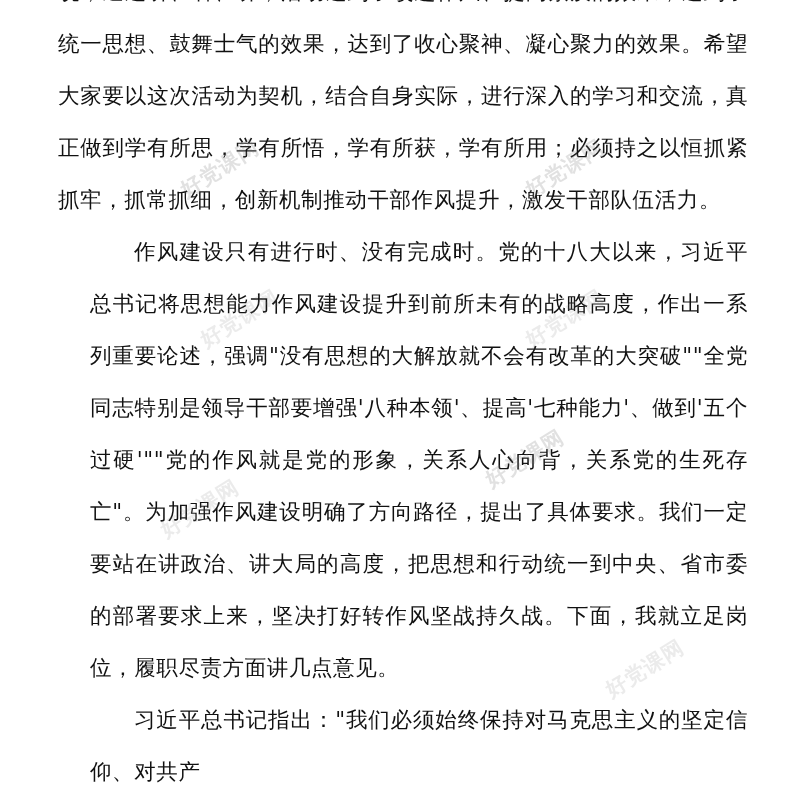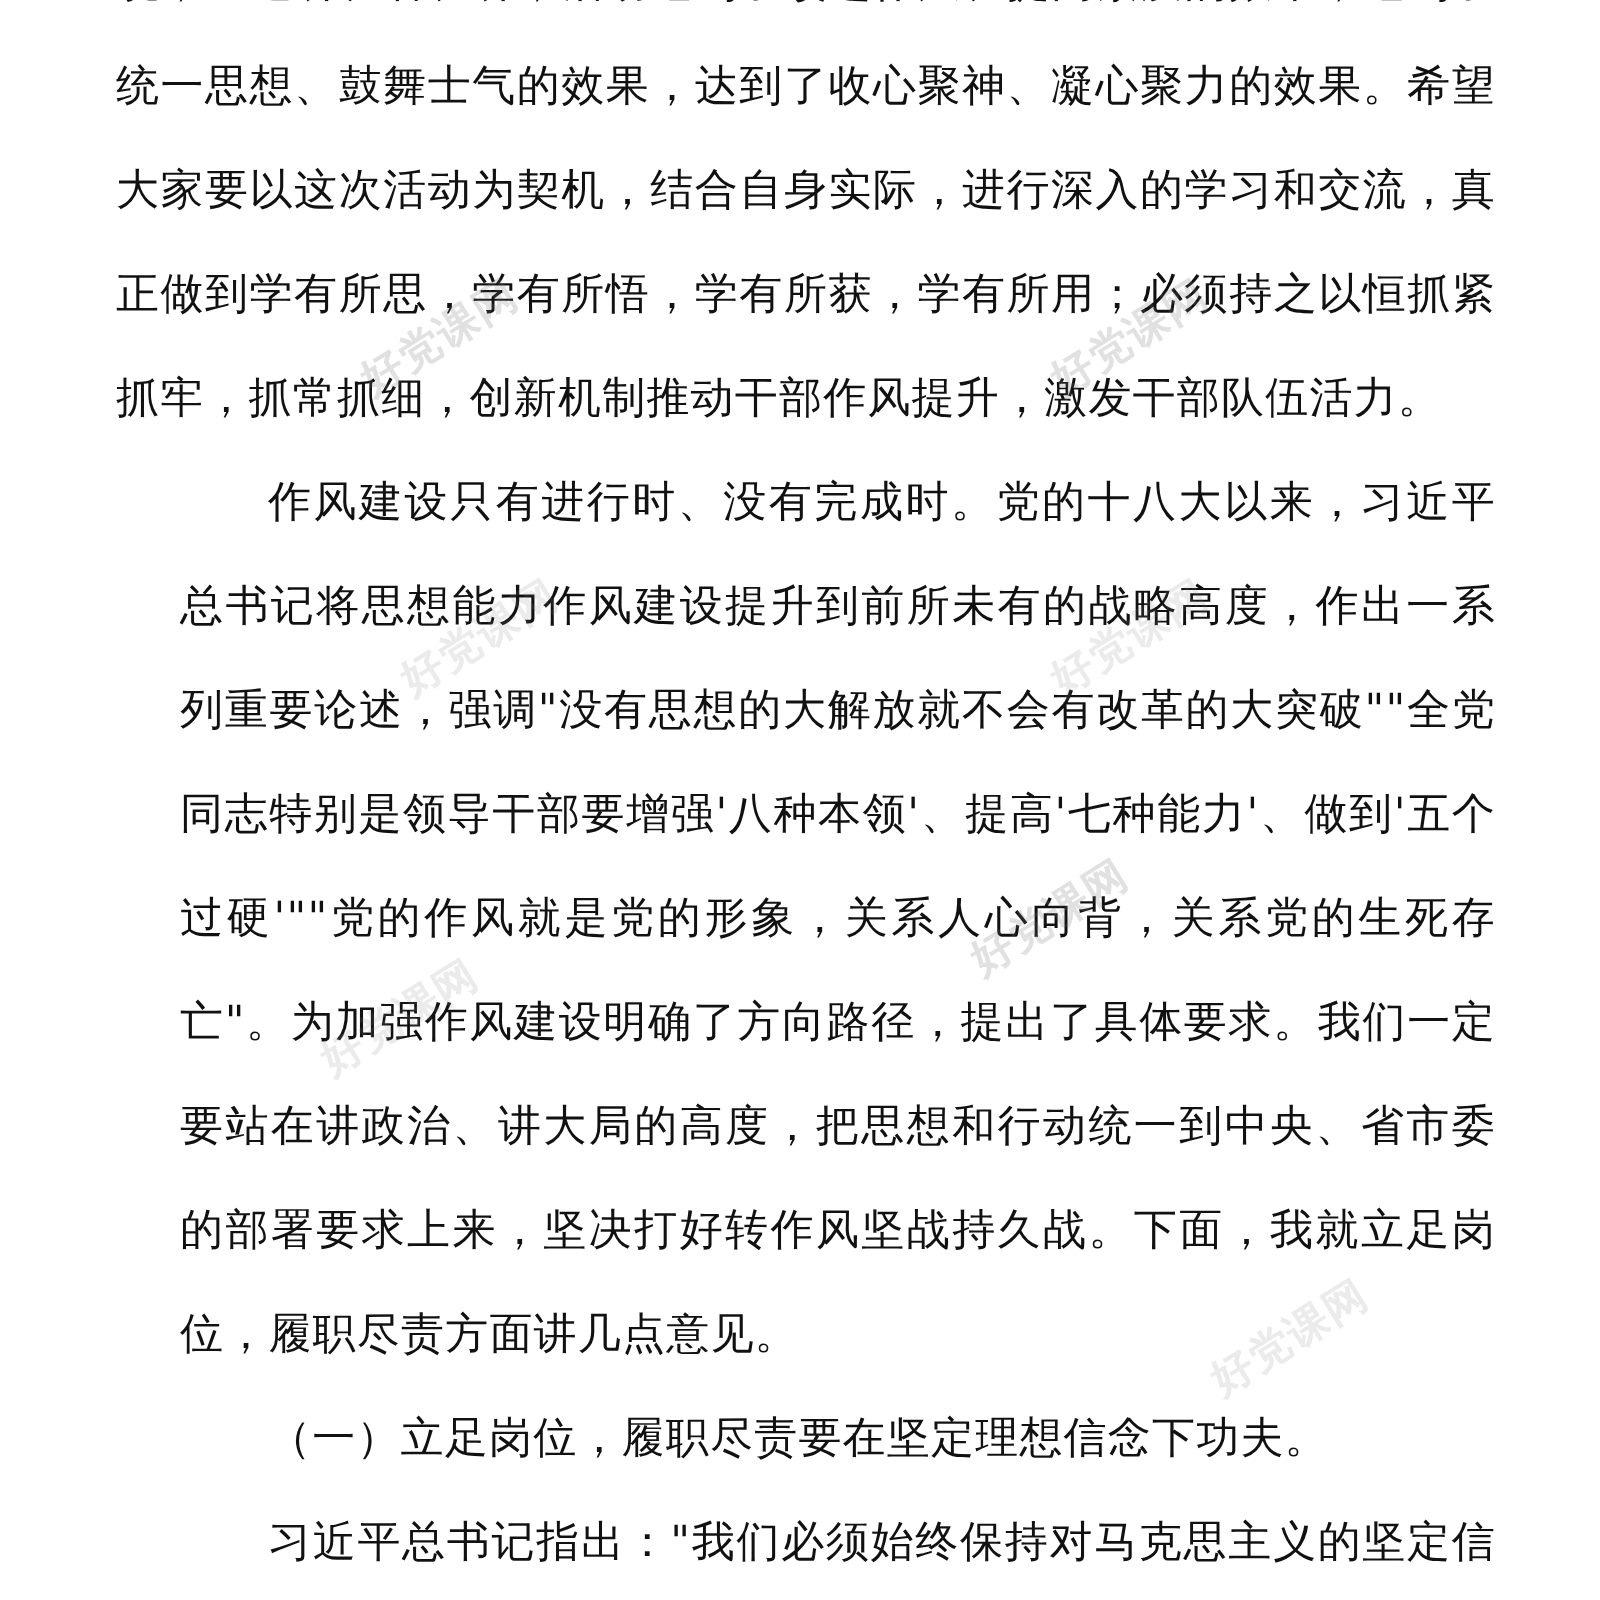--- a/index.html
+++ b/index.html
@@ -60,21 +60,20 @@
   }
 </style>
 </head>
 <body>
 
 <div id="page">
 
   <div id="doc-body">
     <p class="para clipped-top">说，通过听、看、讲，活动达到了改进作风、提高素质的效果，达到了统一思想、鼓舞士气的效果，达到了收心聚神、凝心聚力的效果。希望大家要以这次活动为契机，结合自身实际，进行深入的学习和交流，真正做到学有所思，学有所悟，学有所获，学有所用；必须持之以恒抓紧抓牢，抓常抓细，创新机制推动干部作风提升，激发干部队伍活力。</p>
     <p class="para indent">作风建设只有进行时、没有完成时。党的十八大以来，习近平总书记将思想能力作风建设提升到前所未有的战略高度，作出一系列重要论述，强调"没有思想的大解放就不会有改革的大突破""全党同志特别是领导干部要增强'八种本领'、提高'七种能力'、做到'五个过硬'""党的作风就是党的形象，关系人心向背，关系党的生死存亡"。为加强作风建设明确了方向路径，提出了具体要求。我们一定要站在讲政治、讲大局的高度，把思想和行动统一到中央、省市委的部署要求上来，坚决打好转作风坚战持久战。下面，我就立足岗位，履职尽责方面讲几点意见。</p>
-    <p class="para indent">（一）立足岗位，履职尽责要在坚定理想信念下功夫。</p>
     <p class="para indent">习近平总书记指出："我们必须始终保持对马克思主义的坚定信仰、对共产</p>
   </div>
 
   <div class="wm" style="left:175px; top:180px;">好党课网</div>
   <div class="wm" style="left:520px; top:180px;">好党课网</div>
   <div class="wm wm-light" style="left:195px; top:330px;">好党课网</div>
   <div class="wm wm-light" style="left:520px; top:330px;">好党课网</div>
   <div class="wm" style="left:480px; top:470px;">好党课网</div>
   <div class="wm wm-light" style="left:155px; top:520px;">好党课网</div>
   <div class="wm wm-light" style="left:600px; top:680px;">好党课网</div>

